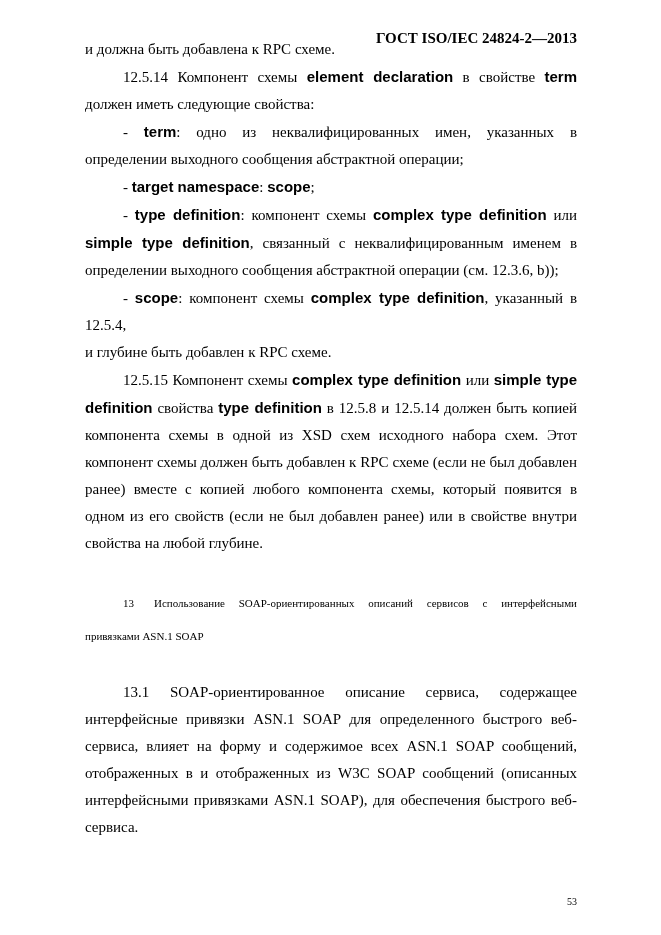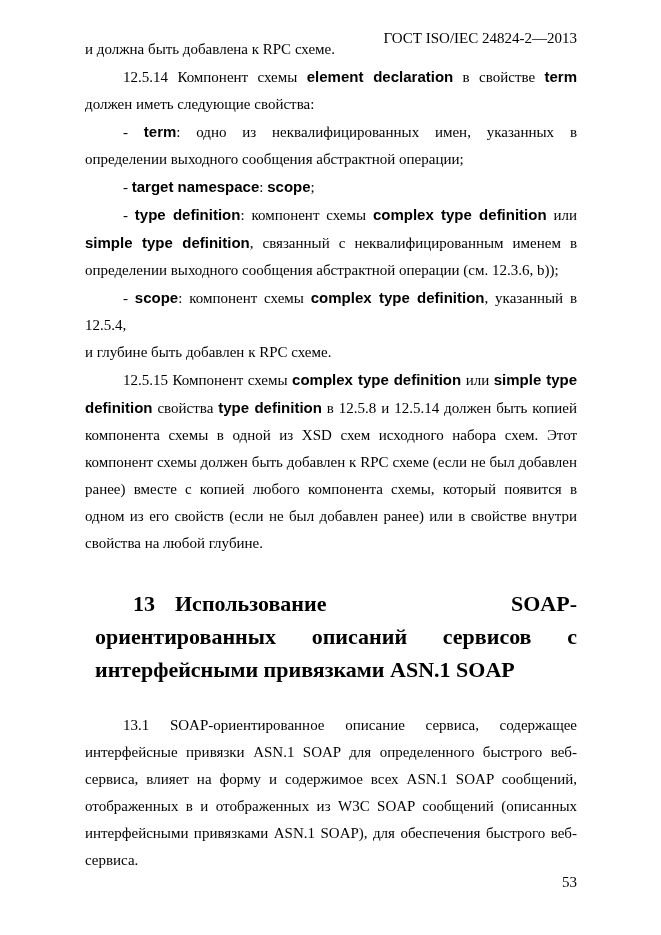--- a/index.html
+++ b/index.html
@@ -17,21 +17,21 @@
     width: 661px;
     height: 935px;
     background: #ffffff;
   }
   .header {
     position: absolute;
     top: 30px;
     left: 85px;
     width: 492px;
     text-align: right;
-    font-weight: normal;
+    font-weight: bold;
     font-size: 15px;
     font-family: "Liberation Serif", serif;
     white-space: nowrap;
   }
   .content {
     position: absolute;
     top: 36px;
     left: 85px;
     width: 492px;
   }
@@ -41,33 +41,33 @@
     line-height: 27px;
     text-align: justify;
   }
   p.indent { text-indent: 38px; }
   .term {
     font-family: "Liberation Sans", sans-serif;
     font-weight: bold;
     font-size: 15px;
   }
   p.heading {
-    margin: 30px 0 26px 10px;
-    font-weight: bold;
-    font-size: 22px;
+    margin: 30px 0 26px 0;
+    font-weight: normal;
+    font-size: 11px;
     line-height: 33px;
     text-align: justify;
     font-family: "Liberation Serif", serif;
   }
   .head-num { padding-right: 20px; }
   .pagenum {
     position: absolute;
-    bottom: 44px;
+    bottom: 28px;
     right: 84px;
-    font-size: 15px;
+    font-size: 10px;
   }
 </style>
 </head>
 <body>
 
 <div class="page">
   <div class="header">ГОСТ ISO/IEC 24824-2—2013</div>
 
   <div class="content">
       <p class="body-par"><span>и должна быть добавлена к RPC схеме.</span></p>

